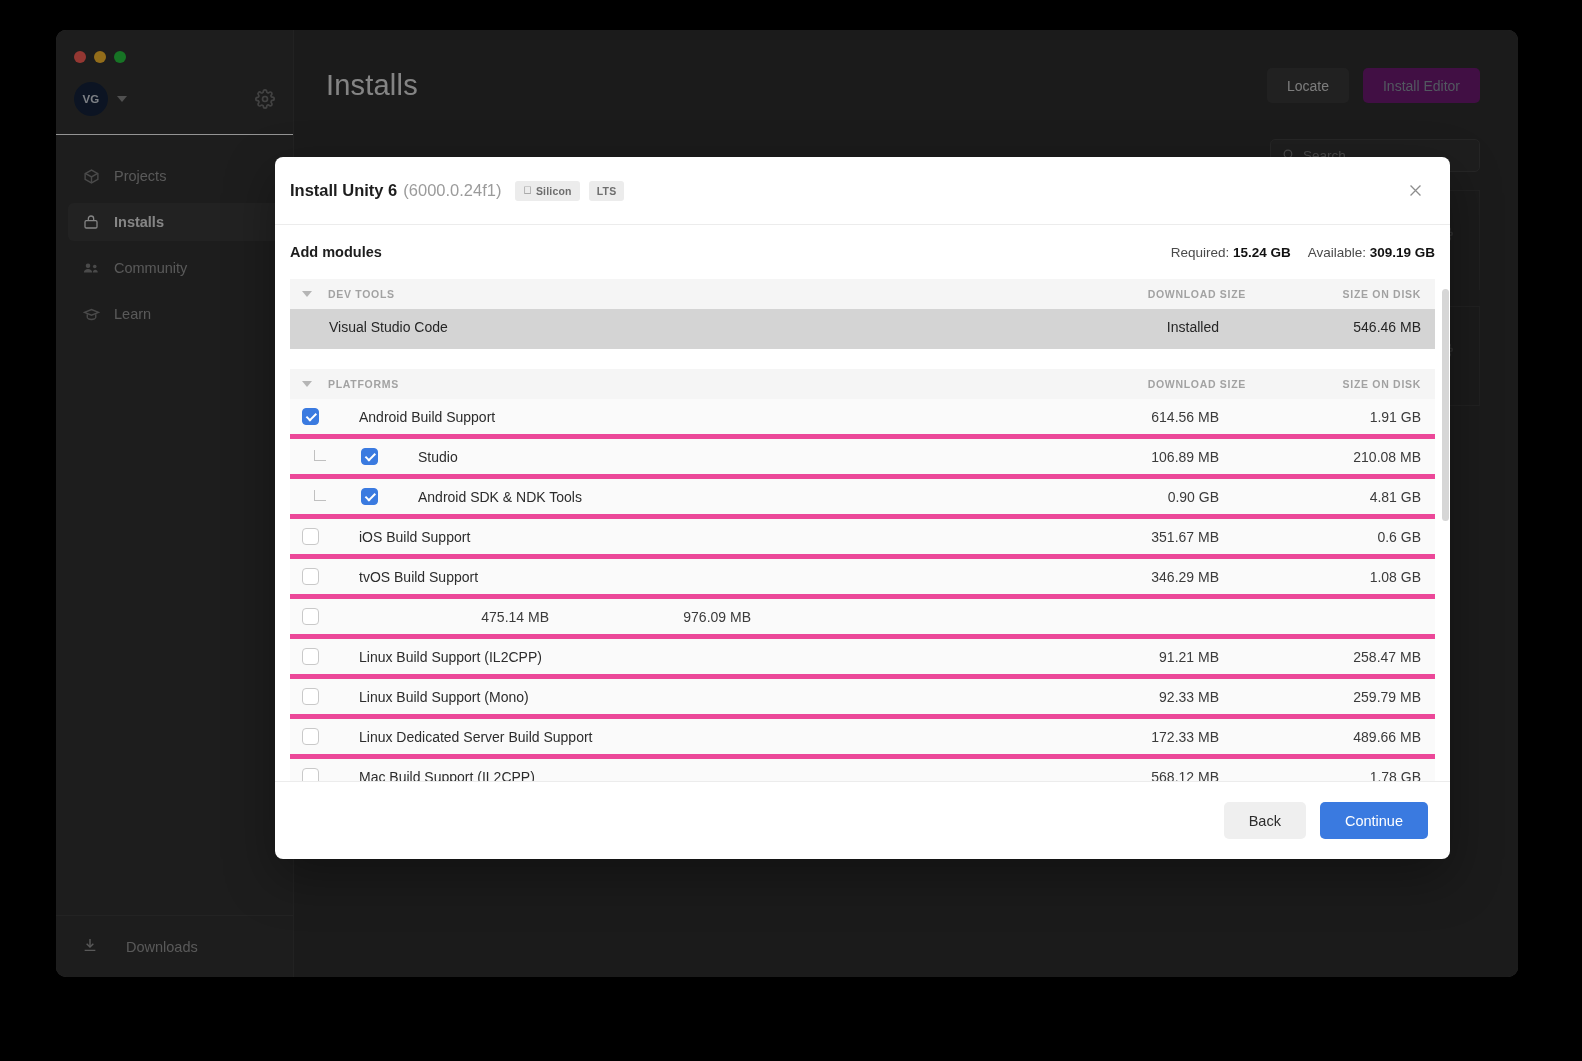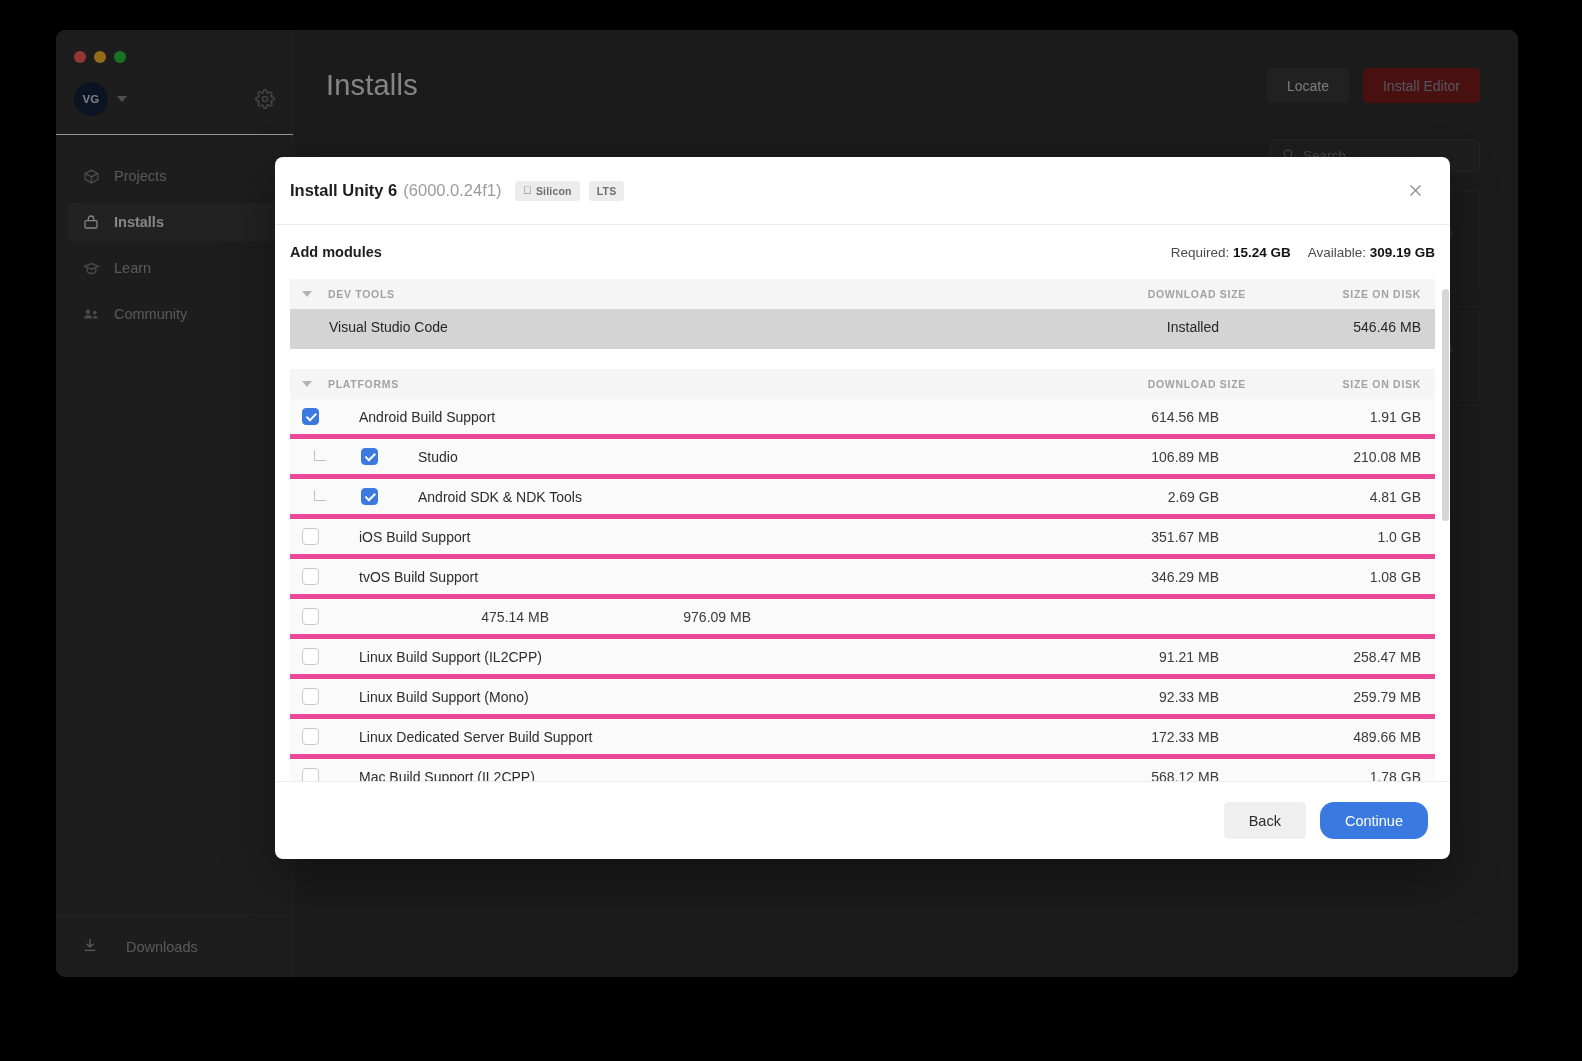--- a/index.html
+++ b/index.html
@@ -85,21 +85,21 @@
   }
   .page-title { color: #e4e4e4; font-size: 29px; letter-spacing: .2px; }
   .header-actions { margin-left: auto; display: flex; gap: 14px; }
   .btn-locate {
     background: #3a3a3a; color: #d6d6d6;
     border: none; border-radius: 5px;
     height: 35px; padding: 0 20px; font-size: 14px;
     font-family: inherit;
   }
   .btn-install-editor {
-    background: #7f1d1d; color: #8e98a6;
+    background: #701a75; color: #8e98a6;
     border: none; border-radius: 5px;
     height: 35px; padding: 0 20px; font-size: 14px;
     font-family: inherit;
   }
   .search-wrap {
     margin: 36px 38px 0 32px;
     display: flex; justify-content: flex-end;
   }
   .search-box {
     width: 210px; height: 33px;
@@ -246,21 +246,21 @@
     gap: 14px; padding: 0 22px;
   }
   .btn-back {
     background: #efefef; color: #2c2c2c;
     border: none; border-radius: 5px;
     height: 37px; padding: 0 25px; font-size: 14.5px;
     font-family: inherit;
   }
   .btn-continue {
     background: #3a7ae0; color: #fff;
-    border: none; border-radius: 14px;
+    border: none; border-radius: 5px;
     height: 37px; padding: 0 25px; font-size: 14.5px;
     font-family: inherit;
   }
 </style>
 </head>
 <body>
 
 <div id="root">
 
   <div class="app-window">
@@ -298,37 +298,37 @@
           <span class="nav-ico">
             <svg width="16" height="16" viewBox="0 0 24 24" fill="none" stroke="currentColor" stroke-width="1.9">
               <rect x="3" y="10" width="18" height="11" rx="2"></rect>
                 <path d="M8 10V7a4 4 0 0 1 8 0v3"></path>
             </svg>
           </span>
           <span>Installs</span>
         </div>
         <div class="nav-item">
           <span class="nav-ico">
-            <svg width="17" height="17" viewBox="0 0 24 24" fill="none" stroke="currentColor" stroke-width="1.9">
-              <path d="M22 9 12 5 2 9l10 4 10-4z"></path>
-                <path d="M6 11.5V16c0 1.5 3 3 6 3s6-1.5 6-3v-4.5"></path>
-            </svg>
-          </span>
-          <span>Learn</span>
-        </div>
-        <div class="nav-item">
-          <span class="nav-ico">
             <svg width="18" height="18" viewBox="0 0 24 24" fill="currentColor">
               <circle cx="8" cy="9" r="3"></circle>
                 <circle cx="17" cy="10" r="2.4"></circle>
               <path d="M2.5 18c0-3 2.6-4.6 5.5-4.6S13.5 15 13.5 18z"></path>
               <path d="M14.5 18c0-2.3 1.3-3.7 3.2-3.7 1.6 0 3.3 1 3.3 3.7z"></path>
             </svg>
           </span>
           <span>Community</span>
+        </div>
+        <div class="nav-item">
+          <span class="nav-ico">
+            <svg width="17" height="17" viewBox="0 0 24 24" fill="none" stroke="currentColor" stroke-width="1.9">
+              <path d="M22 9 12 5 2 9l10 4 10-4z"></path>
+                <path d="M6 11.5V16c0 1.5 3 3 6 3s6-1.5 6-3v-4.5"></path>
+            </svg>
+          </span>
+          <span>Learn</span>
         </div>
       </div>
 
       <div class="downloads-row">
         <span class="nav-ico">
           <svg width="16" height="16" viewBox="0 0 24 24" fill="none" stroke="currentColor" stroke-width="2.1">
             <path d="M12 3v11"></path>
               <path d="M7 10l5 5 5-5"></path>
               <path d="M4 20h16"></path>
           </svg>
@@ -445,28 +445,28 @@
             <span class="elbow"></span>
             <span class="cb checked"></span>
             <span class="label">Studio</span>
             <span class="dl">106.89 MB</span>
             <span class="disk">210.08 MB</span>
           </div>
           <div class="row">
             <span class="elbow"></span>
             <span class="cb checked"></span>
             <span class="label">Android SDK &amp; NDK Tools</span>
-            <span class="dl">2.69 GB</span>
+            <span class="dl">0.90 GB</span>
             <span class="disk">4.81 GB</span>
           </div>
           <div class="row">
             <span class="cb"></span>
             <span class="label">iOS Build Support</span>
             <span class="dl">351.67 MB</span>
-            <span class="disk">1.0 GB</span>
+            <span class="disk">0.6 GB</span>
           </div>
           <div class="row">
             <span class="cb"></span>
             <span class="label">tvOS Build Support</span>
             <span class="dl">346.29 MB</span>
             <span class="disk">1.08 GB</span>
           </div>
           <div class="row">
             <span class="cb"></span>
             <span class="dl">475.14 MB</span>

